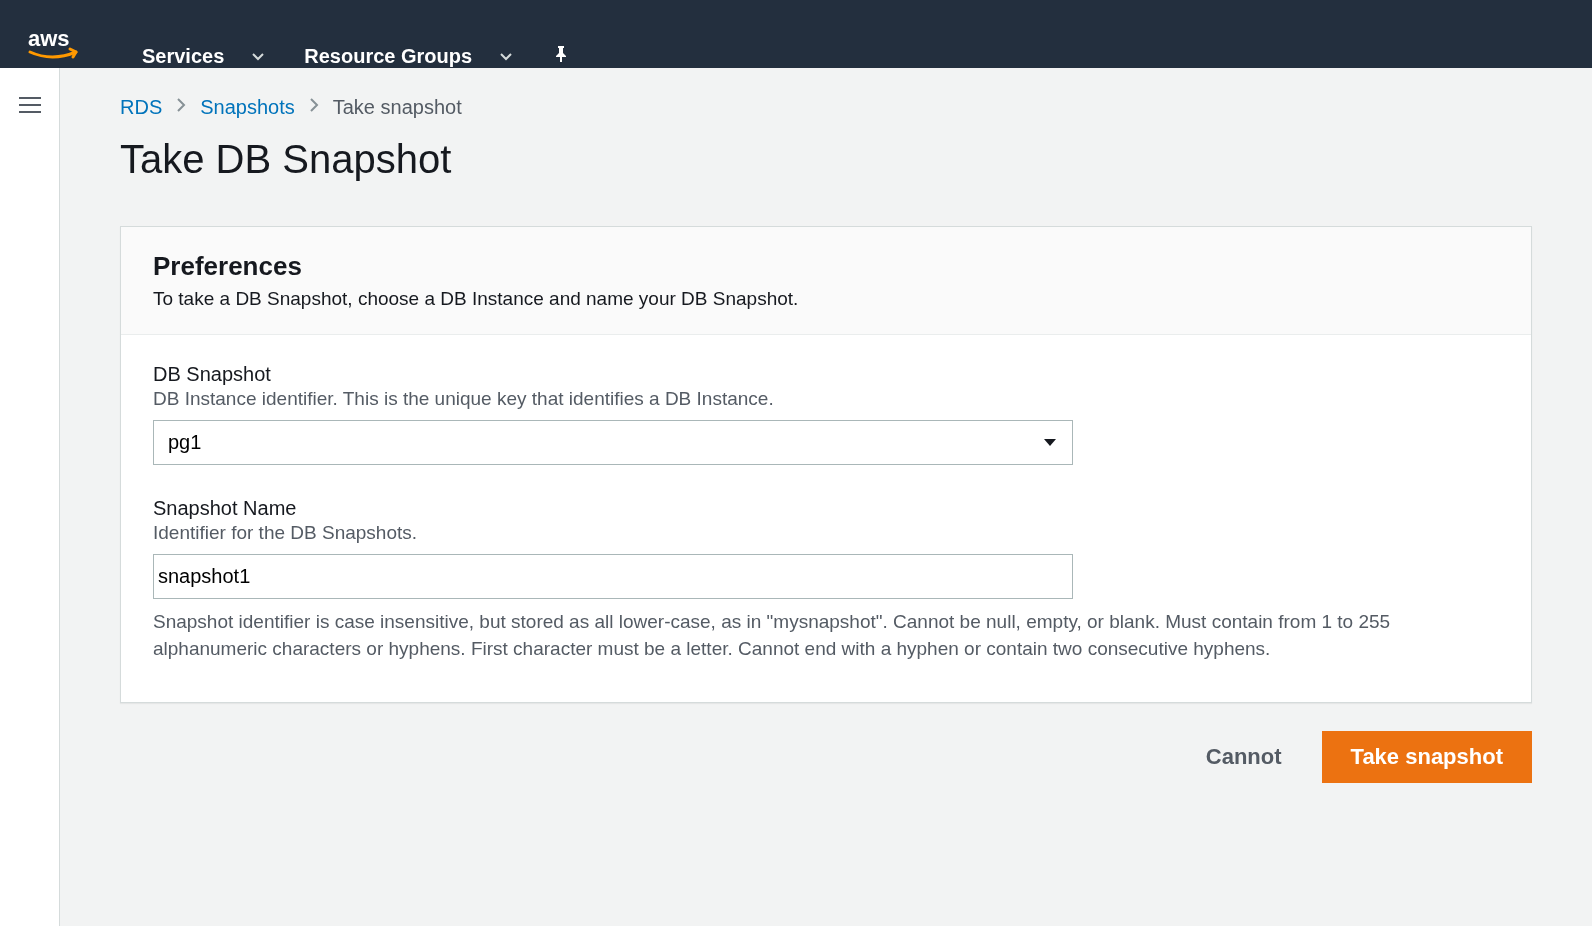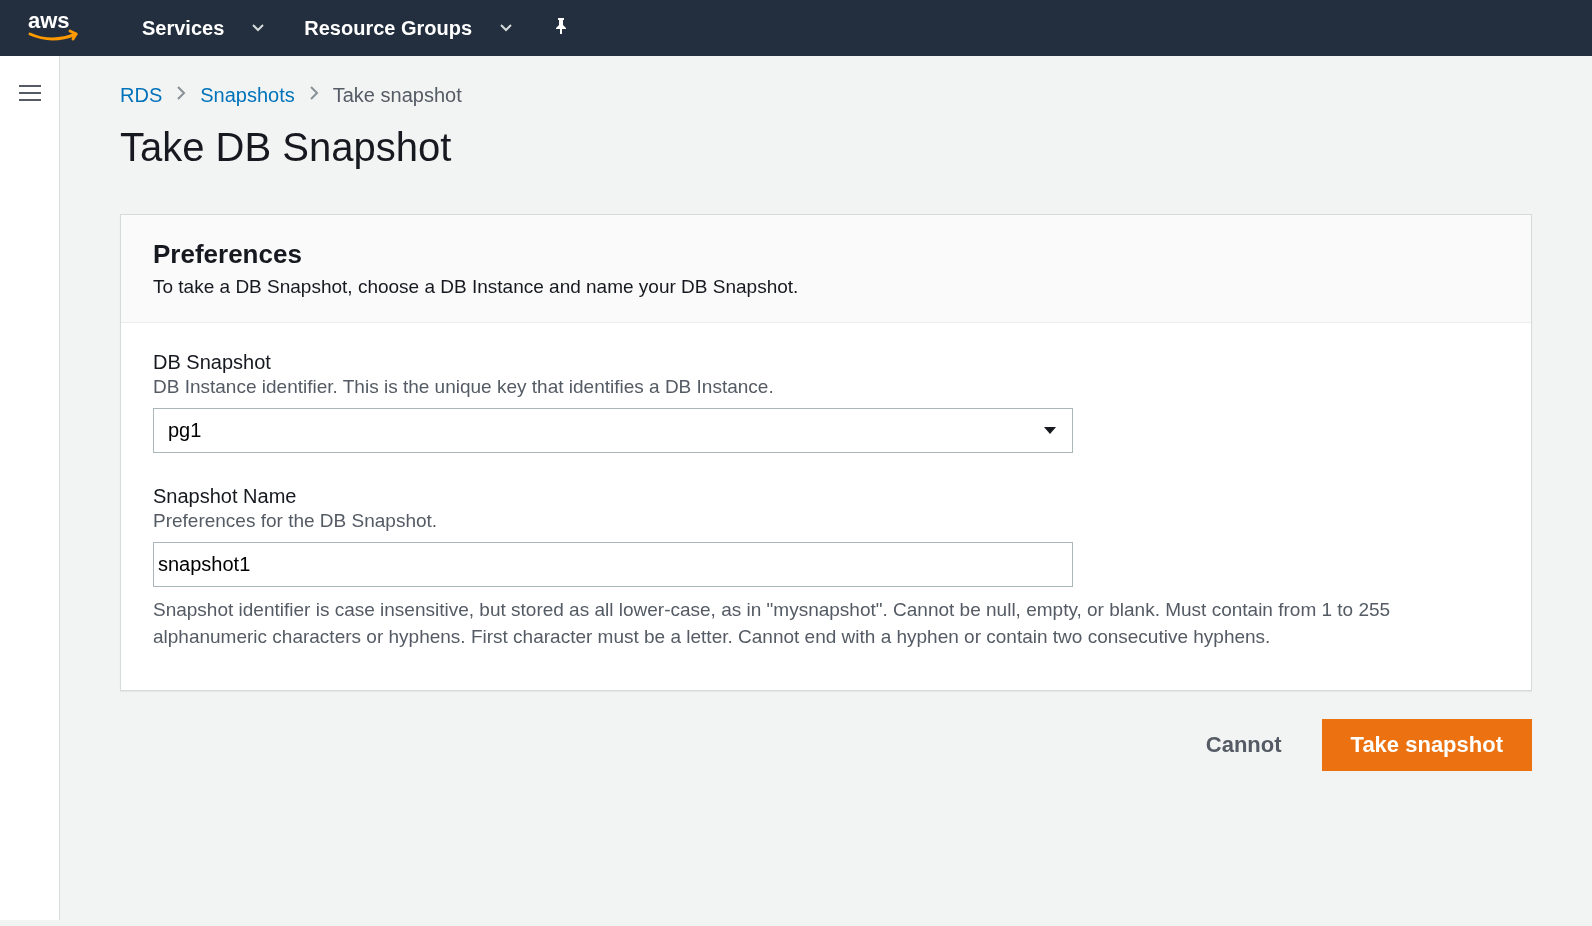--- a/index.html
+++ b/index.html
@@ -6,23 +6,23 @@
       margin: 0;
       padding: 0;
       box-sizing: border-box;
       font-family: "Amazon Ember", "Helvetica Neue", Arial, sans-serif;
     }
     body {
       background: #f2f3f3;
     }
     .topnav {
       background: #232f3e;
-      height: 56px;
-      display: flex;
-      align-items: center;
+      height: 68px;
+      display: flex;
+      align-items: flex-end;
       padding: 0 28px;
       gap: 40px;
     }
     .aws-logo {
       display: flex;
       align-items: center;
     }
     .nav-item {
       color: #ffffff;
       font-size: 20px;
@@ -271,21 +271,21 @@
             <span class="select-caret">
               <svg width="14" height="10" viewBox="0 0 14 10">
                   <path d="M1 1 L7 8 L13 1 Z" fill="#16191f"></path>
                 </svg>
             </span>
           </div>
         </div>
 
         <div class="form-group">
           <label class="form-label">Snapshot Name</label>
-          <div class="form-desc">Preferences for the DB Snapshot.</div>
+          <div class="form-desc">Identifier for the DB Snapshots.</div>
           <input type="text" class="text-input" value="snapshot1" style="">
           <div class="constraint">Snapshot identifier is case insensitive, but stored as all lower-case, as in "mysnapshot". Cannot be null, empty, or blank. Must contain from 1 to 255 alphanumeric characters or hyphens. First character must be a letter. Cannot end with a hyphen or contain two consecutive hyphens.</div>
         </div>
 
       </div>
     </div>
 
     <div class="actions">
       <button class="btn-cancel">Cannot</button>
       <button class="btn-primary">Take snapshot</button>

